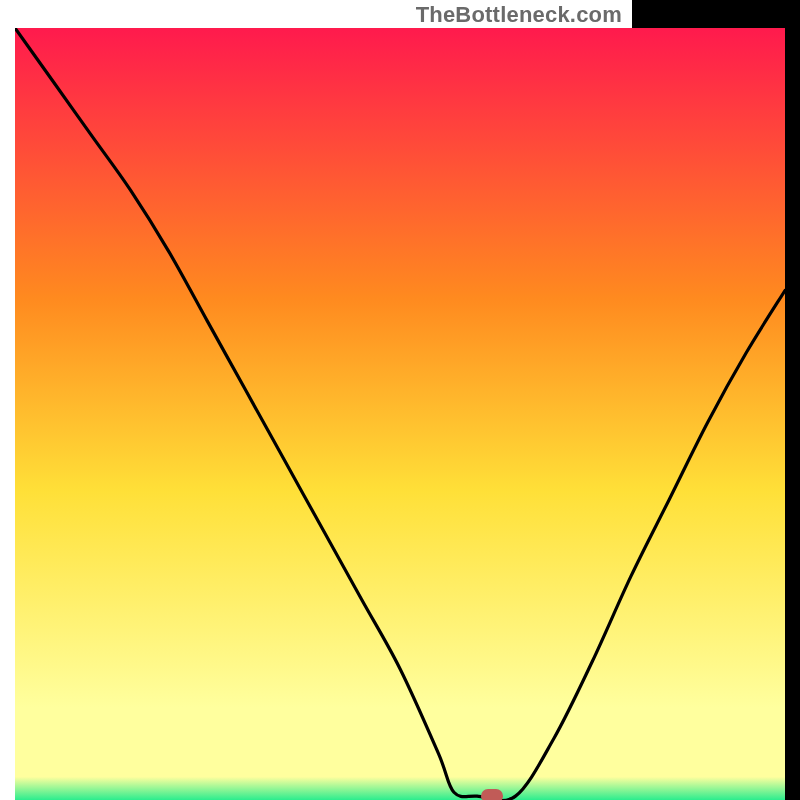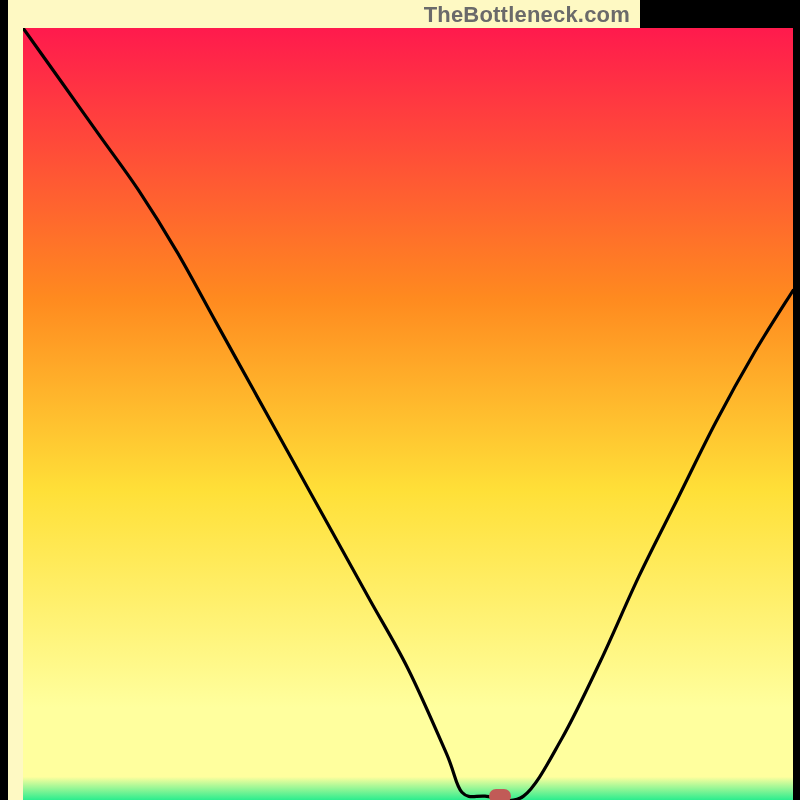--- a/index.html
+++ b/index.html
@@ -1,22 +1,21 @@
 <!DOCTYPE html>
 <html><head>
 <meta charset="utf-8">
 <style>
   * { margin: 0; padding: 0; box-sizing: border-box; }
   html, body { width: 800px; height: 800px; overflow: hidden; background: #000; }
   .frame {
     position: relative;
     width: 632px;
     height: 800px;
-    background: #fef9c3;
-    margin-left: 8px;
+    background: #ffffff;
   }
   .watermark {
     position: absolute;
     top: 2px;
     right: 10px;
     font-family: Arial, Helvetica, sans-serif;
     font-size: 22px;
     font-weight: bold;
     color: #6a6a6a;
     letter-spacing: 0.2px;

